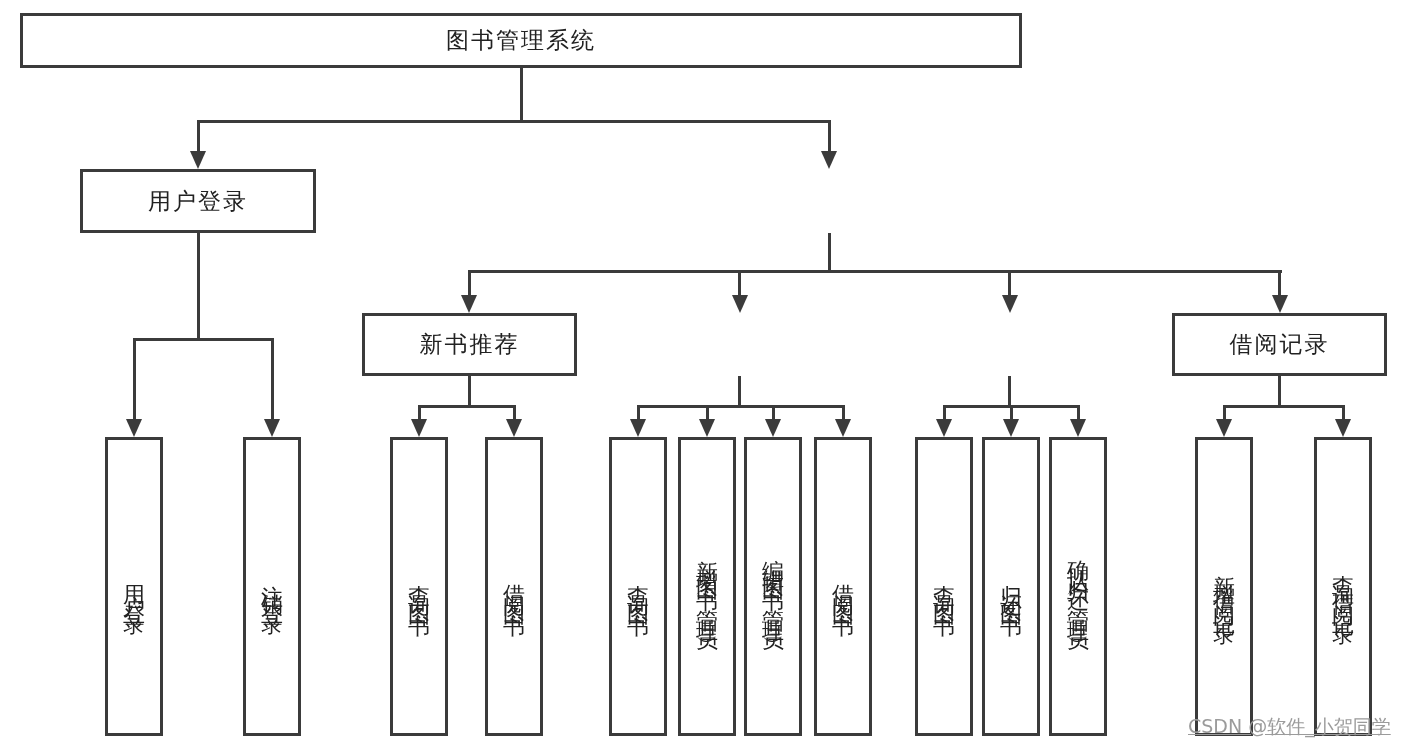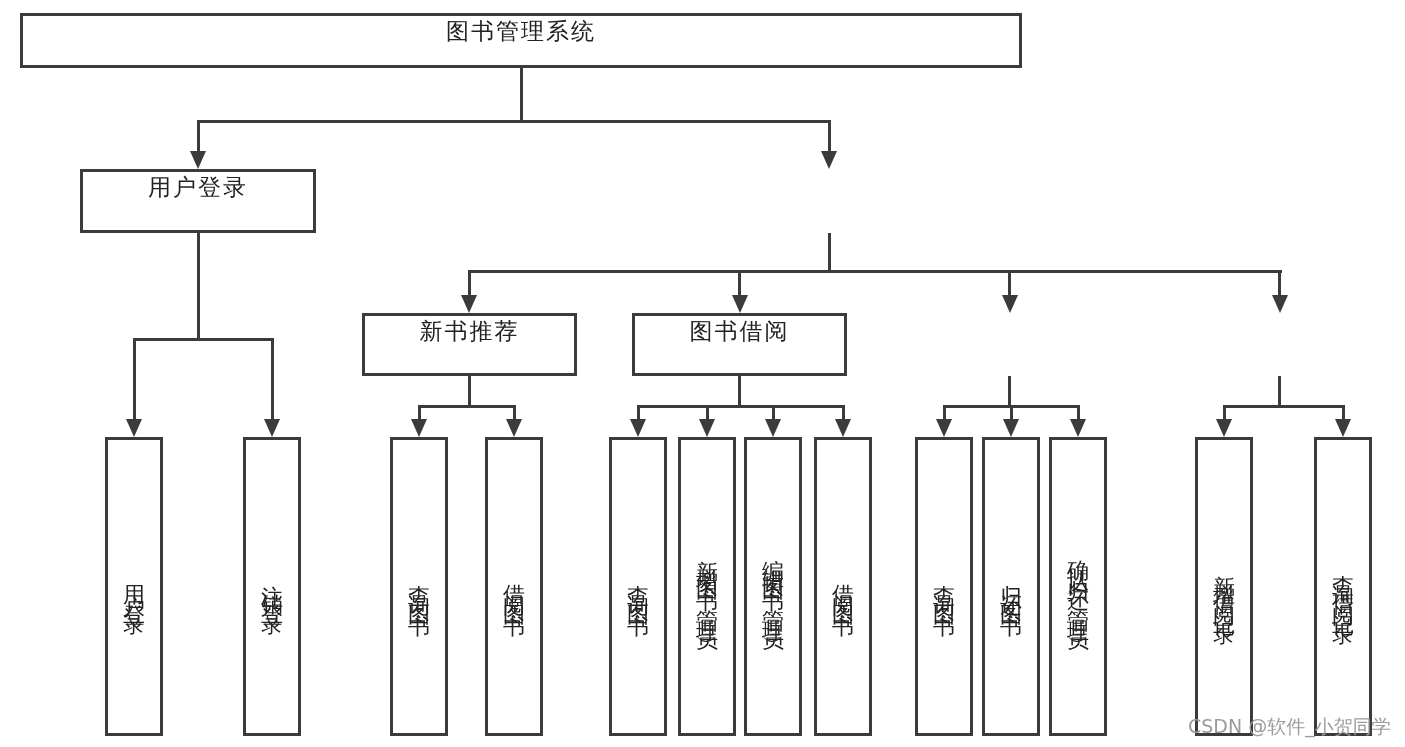--- a/index.html
+++ b/index.html
@@ -17,20 +17,21 @@
     font-family: "DejaVu Sans", "Liberation Sans", sans-serif;
     overflow: hidden;
   }
   
   .h-node {
     position: absolute;
     box-sizing: border-box;
     border: 3px solid var(--line);
     background: var(--background);
     display: flex;
+    align-items: center;
     justify-content: center;
     font-size: 23px;
     letter-spacing: 2px;
     color: var(--text);
     z-index: 2;
   }
   
   .v-node {
     position: absolute;
     top: 437px;
@@ -70,20 +71,21 @@
     z-index: 1;
   }
   .watermark {
     position: absolute;
     left: 1188px;
     top: 714px;
     font-size: 19px;
     color: var(--watermark);
     z-index: 3;
     white-space: nowrap;
+    text-decoration: underline;
   }
 </style>
 </head>
 <body>
 
 <div class="canvas">
 
   <div class="h-node" style="left:20px; top:13px; width:1002px; height:55px;">
     <span>图书管理系统</span>
   </div>
@@ -113,22 +115,22 @@
   <div class="vline" style="left:1008px; top:270px; height:29px;"></div>
   <div class="vline" style="left:1278px; top:270px; height:29px;"></div>
   <div class="arrow" style="left:461px; top:295px;"></div>
   <div class="arrow" style="left:732px; top:295px;"></div>
   <div class="arrow" style="left:1002px; top:295px;"></div>
   <div class="arrow" style="left:1272px; top:295px;"></div>
 
   <div class="h-node" style="left:362px; top:313px; width:215px; height:63px;">
     <span>新书推荐</span>
   </div>
-  <div class="h-node" style="left:632px; top:313px; width:215px; height:63px;">
-    <span>图书借阅</span>
+  <div class="h-node" style="left:1172px; top:313px; width:215px; height:63px;">
+    <span>借阅记录</span>
   </div>
 
   <div class="vline" style="left:468px; top:376px; height:32px;"></div>
   <div class="hline" style="left:417.5px; top:405px; width:98px;"></div>
   <div class="vline" style="left:417.5px; top:405px; height:18px;"></div>
   <div class="vline" style="left:512.5px; top:405px; height:18px;"></div>
   <div class="arrow" style="left:411px; top:419px;"></div>
   <div class="arrow" style="left:506px; top:419px;"></div>
 
   <div class="vline" style="left:738px; top:376px; height:32px;"></div>

